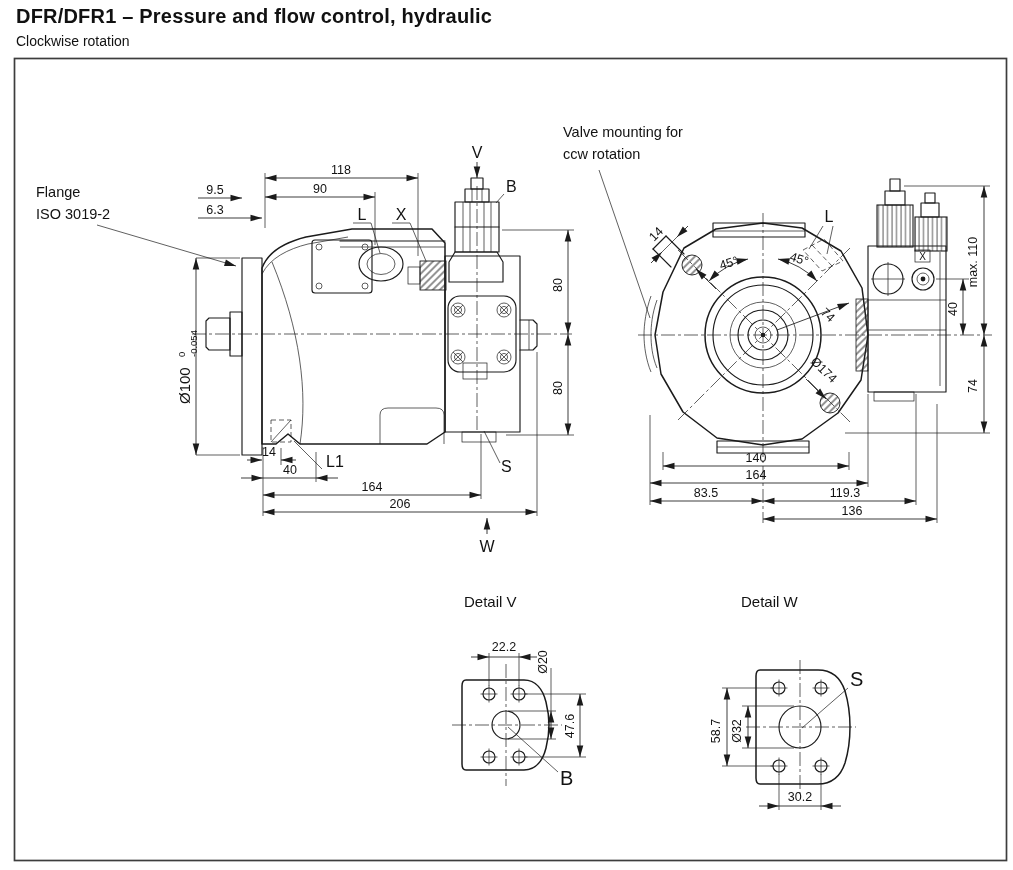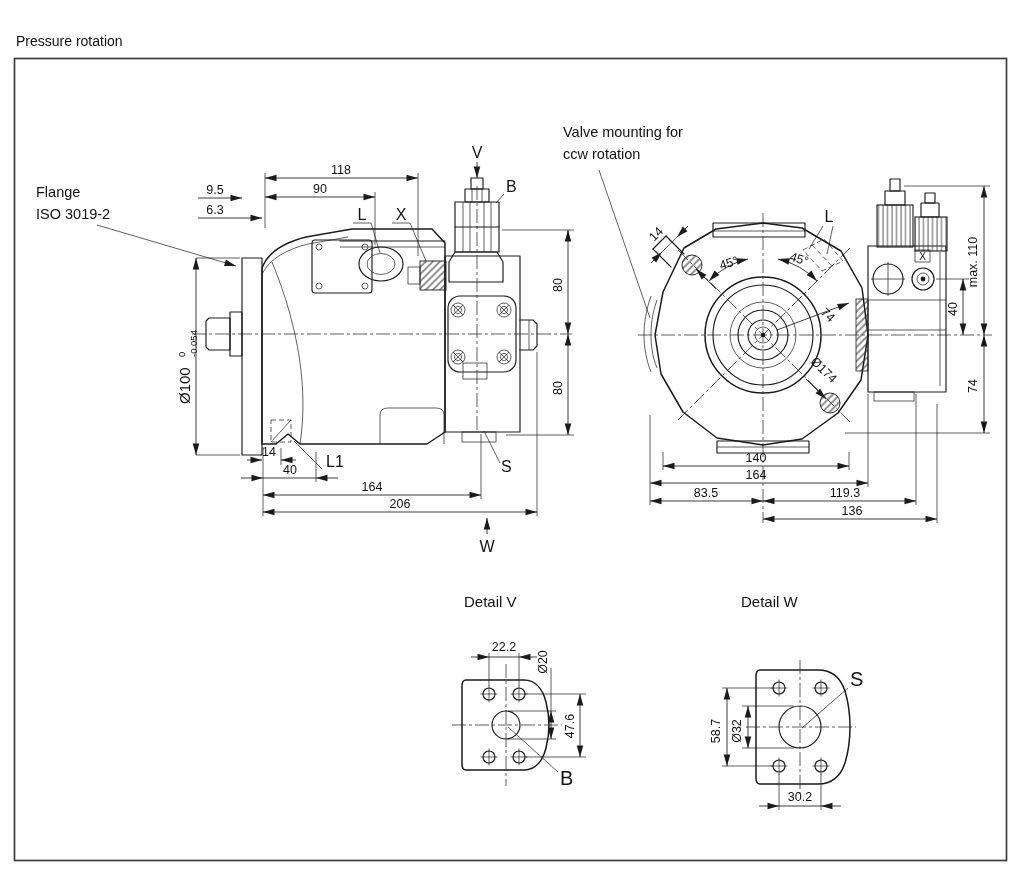--- a/index.html
+++ b/index.html
@@ -26,21 +26,22 @@
   .tn{font-size:14.5px}
   .tt{font-size:15px}
   .tx{font-size:10px}
   .mid{text-anchor:middle}
 </style>
 </head>
 <body>
 
 <div class="page">
 
-  <div class="hdr-sub">Pressure rotation</div>
+  <div class="hdr-title">DFR/DFR1 – Pressure and flow control, hydraulic</div>
+  <div class="hdr-sub">Clockwise rotation</div>
 
   <svg class="sheet" width="1013" height="870" viewBox="0 0 1013 870">
     <defs>
       <marker id="ae" markerUnits="userSpaceOnUse" markerWidth="14" markerHeight="10" refX="12.5" refY="5" orient="auto">
         <path d="M12.5,5 L1,1.7 L1,8.3 Z" fill="#1b1b1b"></path>
       </marker>
       <marker id="as" markerUnits="userSpaceOnUse" markerWidth="14" markerHeight="10" refX="1.5" refY="5" orient="auto">
         <path d="M1.5,5 L13,1.7 L13,8.3 Z" fill="#1b1b1b"></path>
       </marker>
       <pattern id="hat" width="5" height="5" patternUnits="userSpaceOnUse" patternTransform="rotate(45)">

